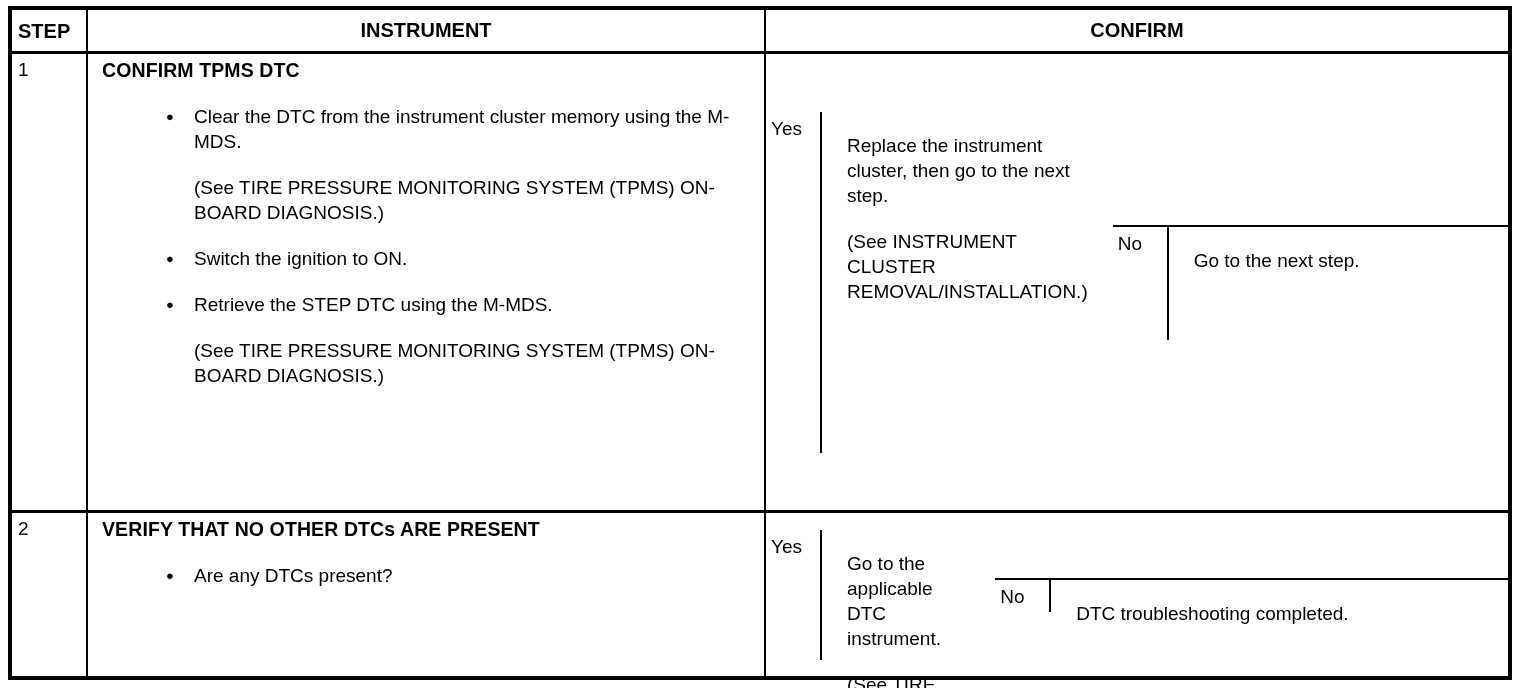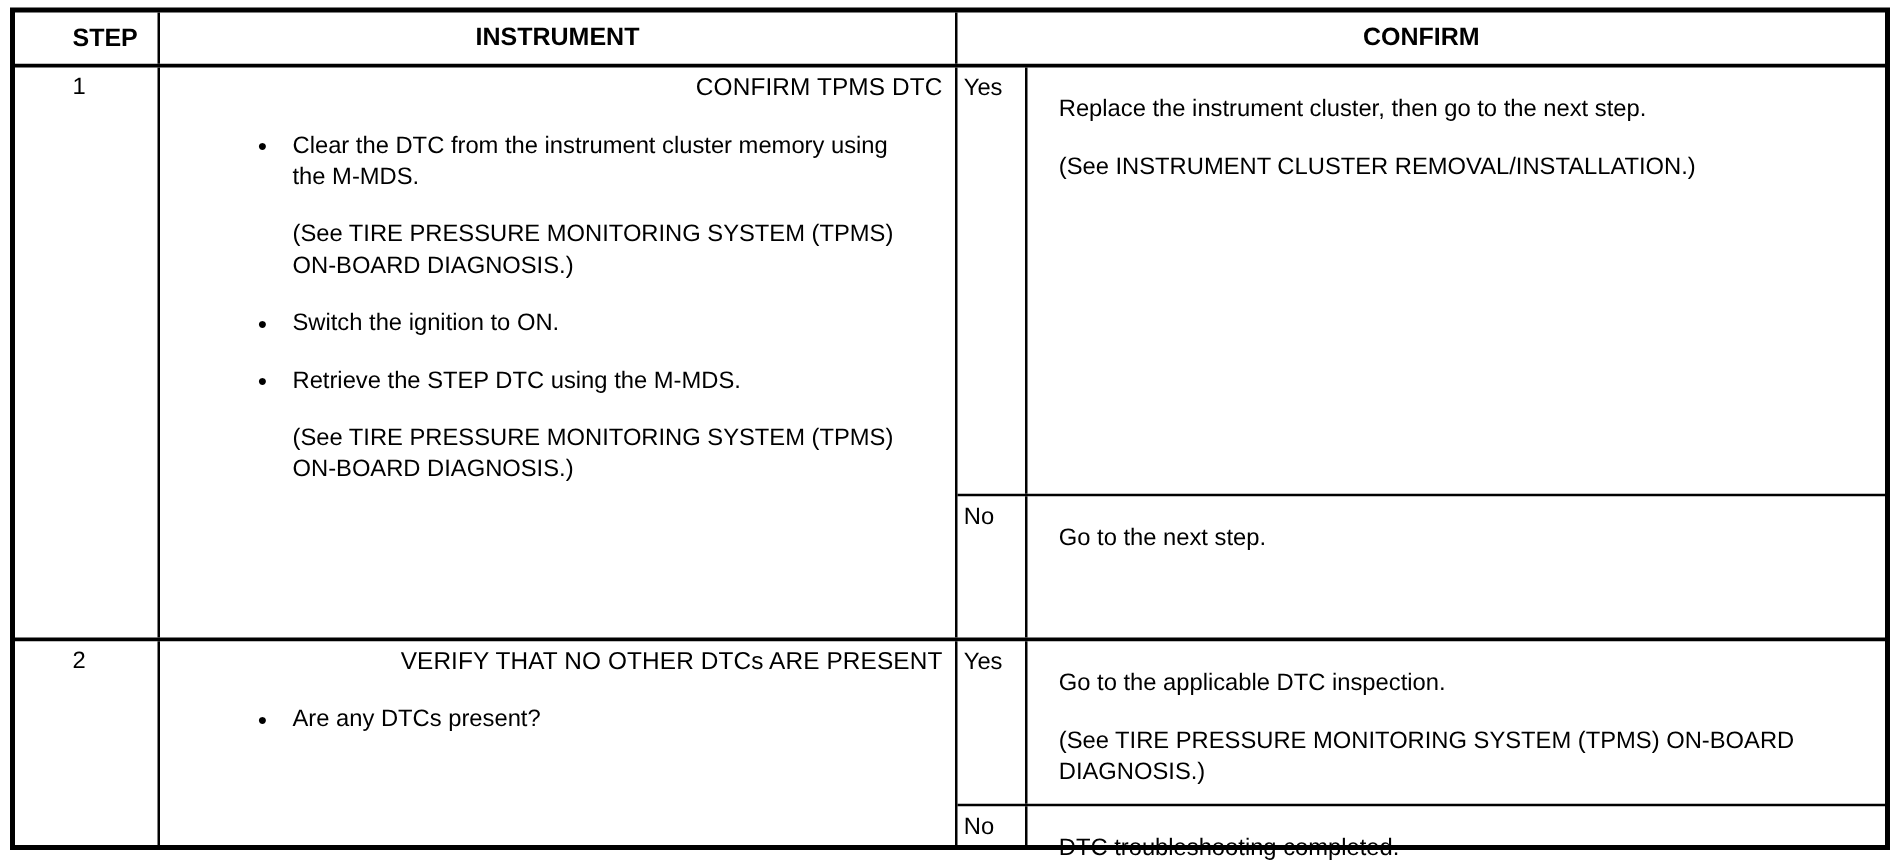--- a/index.html
+++ b/index.html
@@ -25,21 +25,20 @@
     border: 4px solid #000;
     display: flex;
     flex-direction: column;
   }
 
   
   .row {
     display: flex;
     flex-direction: row;
     box-sizing: border-box;
-    padding-left: 40px;
   }
   .row.thick-top { border-top: 3px solid #000; }
 
   .col-step {
     width: 74px;
     flex: 0 0 74px;
     box-sizing: border-box;
     padding: 4px 0 0 6px;
     font-size: 19px;
     line-height: 24px;
@@ -49,21 +48,22 @@
     box-sizing: border-box;
     border-left: 2px solid #000;
     padding: 4px 10px 4px 10px;
   }
   .col-action-wrap {
     width: 744px;
     flex: 0 0 744px;
     box-sizing: border-box;
     border-left: 2px solid #000;
     display: flex;
-    flex-direction: column;
+    flex-direction: row;
+    align-items: center;
   }
 
   
   .header-row {
     height: 41px;
     flex: 0 0 41px;
     align-items: center;
   }
   .header-row .col-step {
     padding: 0 0 0 6px;
@@ -122,26 +122,25 @@
   }
   .ans-text p {
     margin: 17px;
   }
   .ans-text p + p {
     margin-top: 21px;
   }
 
   
   .insp-title {
-    font-weight: normal;
+    font-weight: bold;
     font-size: 19.5px;
     line-height: 25px;
     letter-spacing: 0.1px;
     margin: 0 0 0 4px;
-    text-align: right;
   }
   ul.insp-list {
     list-style: none;
     margin: 16px;
     padding: 0;
   }
   ul.insp-list li {
     position: relative;
     padding-left: 80px;
     font-size: 19px;
@@ -221,21 +220,21 @@
       <div class="insp-title">VERIFY THAT NO OTHER DTCs ARE PRESENT</div>
       <ul class="insp-list">
         <li class="bulleted">Are any DTCs present?</li>
       </ul>
     </div>
 
     <div class="col-action-wrap">
       <div class="answer-row answer-yes">
         <div class="ans-label">Yes</div>
         <div class="ans-text">
-          <p>Go to the applicable DTC inspection.</p>
+          <p>Go to the applicable DTC instrument.</p>
           <p>(See TIRE PRESSURE MONITORING SYSTEM (TPMS) ON-BOARD DIAGNOSIS.)</p>
         </div>
       </div>
       <div class="answer-row answer-no sep">
         <div class="ans-label">No</div>
         <div class="ans-text">
           <p>DTC troubleshooting completed.</p>
         </div>
       </div>
     </div>

